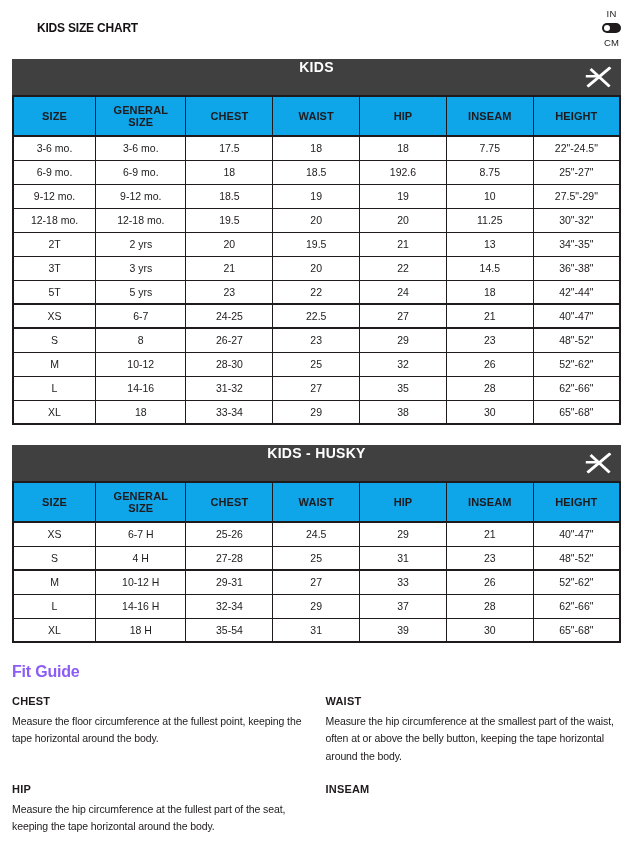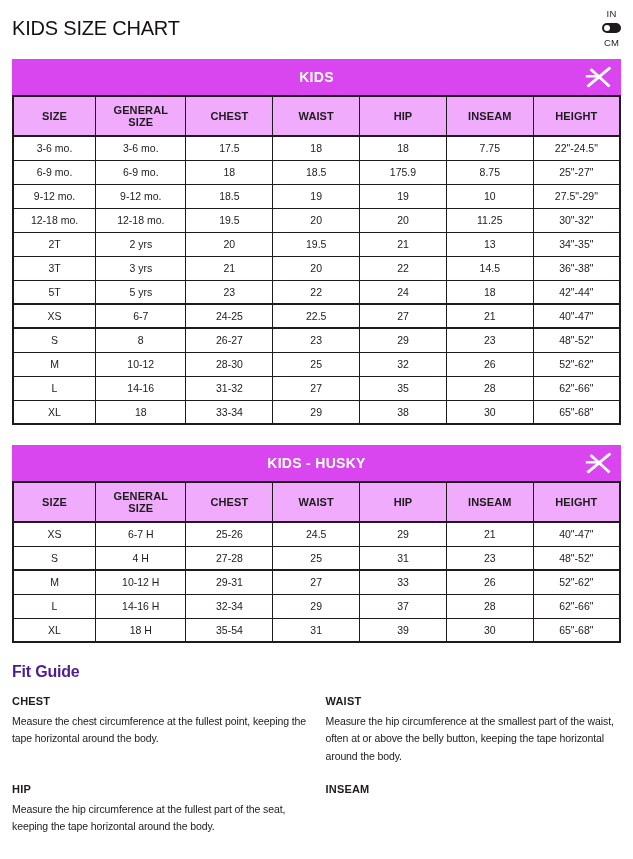--- a/index.html
+++ b/index.html
@@ -13,24 +13,25 @@
   .wrap { padding: 8px 12px 16px 12px; }
 
   
   .top-row {
     display: flex;
     align-items: center;
     justify-content: space-between;
     margin-bottom: 11px;
   }
   .page-title {
-    font-size: 20px;
-    font-weight: 400;
+    font-size: 12px;
+    font-weight: 700;
     letter-spacing: -0.2px;
     color: #141112;
+    margin-left: 25px;
   }
   .unit-toggle {
     display: flex;
     align-items: center;
     gap: 4px;
     cursor: pointer;
     flex-direction: column;
   }
   .unit-label {
     font-size: 9.5px;
@@ -53,23 +54,23 @@
     width: 6px;
     height: 6px;
     border-radius: 50%;
     background: #ffffff;
   }
 
   
   .section-bar {
     position: relative;
     height: 36px;
-    background: #d946ef;
+    background: #404040;
     display: flex;
-    align-items: center;
+    align-items: flex-start;
     justify-content: center;
   }
   .section-bar .bar-title {
     color: #ffffff;
     font-size: 14px;
     font-weight: 700;
     letter-spacing: 0.3px;
   }
   .section-bar .logo {
     position: absolute;
@@ -88,21 +89,21 @@
   table.size-table th {
     font-size: 11px;
     font-weight: 700;
     letter-spacing: 0.1px;
     text-align: center;
     vertical-align: middle;
     padding: 6px 6px;
     height: 40px;
     border: 1px solid #1f1b1c;
     border-bottom-width: 2px;
-    background: #f0abfc;
+    background: #0ea5e9;
   }
   table.size-table td {
     font-size: 10.5px;
     text-align: center;
     vertical-align: middle;
     padding: 5px 3px;
     height: 24px;
     border: 1px solid #1f1b1c;
     color: #232021;
     white-space: nowrap;
@@ -113,21 +114,21 @@
 
   .table-block { margin-bottom: 20px; }
   .table-block:last-of-type { margin-bottom: 0; }
 
   
   .fit-guide { margin-top: 15px; }
   .fit-guide-title {
     font-size: 16px;
     font-weight: 700;
     letter-spacing: -0.2px;
-    color: #4c1d95;
+    color: #8b5cf6;
     margin-bottom: 14px;
   }
   .fit-grid {
     display: grid;
     grid-template-columns: 1fr 1fr;
     column-gap: 18px;
     row-gap: 18px;
   }
   .fit-item .fit-label {
     font-size: 11px;
@@ -197,21 +198,21 @@
             <td>18</td>
             <td>18</td>
             <td>7.75</td>
             <td>22"-24.5"</td>
           </tr>
           <tr>
             <td>6-9 mo.</td>
             <td>6-9 mo.</td>
             <td>18</td>
             <td>18.5</td>
-            <td>175.9</td>
+            <td>192.6</td>
             <td>8.75</td>
             <td>25"-27"</td>
           </tr>
           <tr>
             <td>9-12 mo.</td>
             <td>9-12 mo.</td>
             <td>18.5</td>
             <td>19</td>
             <td>19</td>
             <td>10</td>
@@ -380,21 +381,21 @@
           </tr>
         </tbody>
       </table>
   </div>
 
   <div class="fit-guide">
     <div class="fit-guide-title">Fit Guide</div>
     <div class="fit-grid">
       <div class="fit-item">
         <div class="fit-label">CHEST</div>
-        <p>Measure the chest circumference at the fullest point, keeping the tape horizontal around the body.</p>
+        <p>Measure the floor circumference at the fullest point, keeping the tape horizontal around the body.</p>
       </div>
       <div class="fit-item">
         <div class="fit-label">WAIST</div>
         <p>Measure the hip circumference at the smallest part of the waist, often at or above the belly button, keeping the tape horizontal around the body.</p>
       </div>
       <div class="fit-item">
         <div class="fit-label">HIP</div>
         <p>Measure the hip circumference at the fullest part of the seat, keeping the tape horizontal around the body.</p>
       </div>
       <div class="fit-item">

